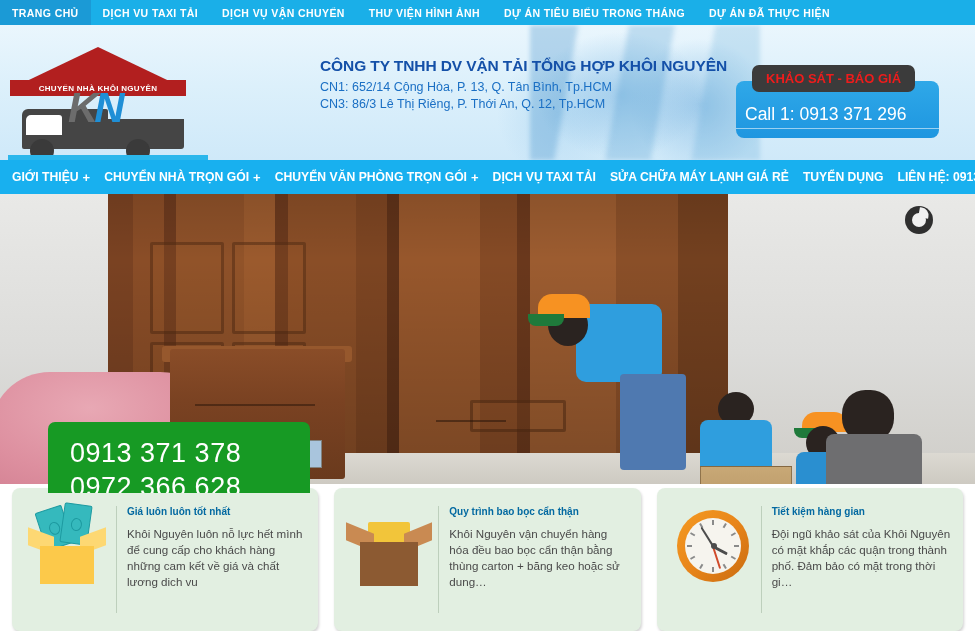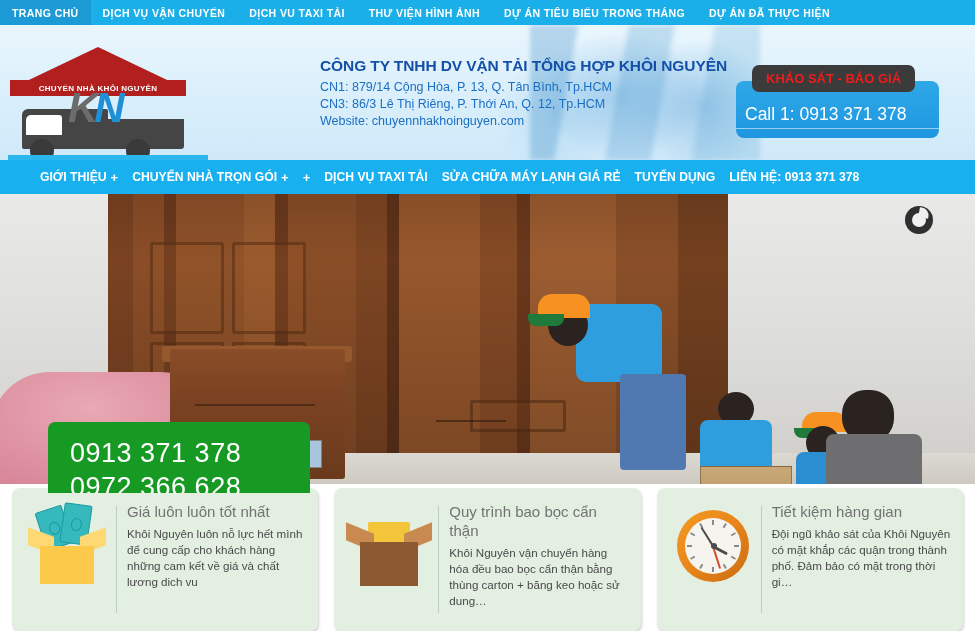--- a/index.html
+++ b/index.html
@@ -211,21 +211,21 @@
     font-size: 12.2px;
     font-weight: bold;
     text-transform: uppercase;
     padding: 0 7px;
     white-space: nowrap;
     cursor: pointer;
     display: flex;
     align-items: center;
     gap: 4px;
   }
-  .menu-item:first-child { padding-left: 20px; margin-left: 20px; }
+  .menu-item:first-child { padding-left: 12px; }
   .menu-plus { font-size: 13px; font-weight: bold; }
 
   
   .hero {
     position: relative;
     width: 975px;
     height: 299px;
     overflow: hidden;
     background: #5eead4;
   }
@@ -389,23 +389,23 @@
     margin-right: 6px;
   }
   .card-divider {
     width: 1px;
     align-self: stretch;
     background: rgba(120,150,120,.35);
     margin: 4px 10px 4px 0;
   }
   .card-text { flex: 1; }
   .card-title {
-    color: #737373;
-    font-size: 15px;
-    font-weight: normal;
+    color: #0369a1;
+    font-size: 10px;
+    font-weight: bold;
     line-height: 19px;
     margin-bottom: 5px;
   }
   .card-desc {
     color: #4a4a4a;
     font-size: 11.6px;
     line-height: 16px;
   }
 
   
@@ -500,22 +500,22 @@
     background: #8a8a8a;
     left: 43px; top: 18px;
     transform-origin: 1px 26px;
   }
 </style>
 </head>
 <body>
 
 <div class="topnav">
   <div class="topnav-item active">TRANG CHỦ</div>
+  <div class="topnav-item">DỊCH VU TAXI TẢI</div>
   <div class="topnav-item">DỊCH VỤ VẬN CHUYỂN</div>
-  <div class="topnav-item">DỊCH VU TAXI TẢI</div>
   <div class="topnav-item">THƯ VIỆN HÌNH ẢNH</div>
   <div class="topnav-item">DỰ ÁN TIÊU BIỂU TRONG THÁNG</div>
   <div class="topnav-item">DỰ ÁN ĐÃ THỰC HIỆN</div>
 </div>
 
 <div class="header">
   <div class="header-bg"></div>
 
   <div class="logo">
     <div class="logo-roof"></div>
@@ -525,41 +525,41 @@
     <div class="truck-body"></div>
     <div class="truck-cab"></div>
     <div class="wheel w1"></div>
     <div class="wheel w2"></div>
     <div class="logo-kn"><span class="logo-k">K</span><span class="logo-n">N</span></div>
   </div>
   <div class="logo-underline"></div>
 
   <div class="company">
     <div class="company-name">CÔNG TY TNHH DV VẬN TẢI TỔNG HỢP KHÔI NGUYÊN</div>
-    <div class="company-line">CN1: 879/14 Cộng Hòa, P. 13, Q. Tân Bình, Tp.HCM</div>
+    <div class="company-line">CN1: 652/14 Cộng Hòa, P. 13, Q. Tân Bình, Tp.HCM</div>
     <div class="company-line">CN3: 86/3 Lê Thị Riêng, P. Thới An, Q. 12, Tp.HCM</div>
-    <div class="company-line">Website: chuyennhakhoinguyen.com</div>
   </div>
 
   <div class="callbox">
-    <div class="callline first">Call 1: 0913 371 378</div>
+    <div class="callline first">Call 1: 0913 371 296</div>
   </div>
   <div class="survey">KHẢO SÁT - BÁO GIÁ</div>
 </div>
 
 <div class="mainmenu">
   <div class="menu-item">
     <span>GIỚI THIỆU</span>
     <span class="menu-plus">+</span>
   </div>
   <div class="menu-item">
     <span>CHUYỂN NHÀ TRỌN GÓI</span>
     <span class="menu-plus">+</span>
   </div>
   <div class="menu-item">
+    <span>CHUYỂN VĂN PHÒNG TRỌN GÓI</span>
     <span class="menu-plus">+</span>
   </div>
   <div class="menu-item">
     <span>DỊCH VỤ TAXI TẢI</span>
   </div>
   <div class="menu-item">
     <span>SỬA CHỮA MÁY LẠNH GIÁ RẺ</span>
   </div>
   <div class="menu-item">
     <span>TUYỂN DỤNG</span>

